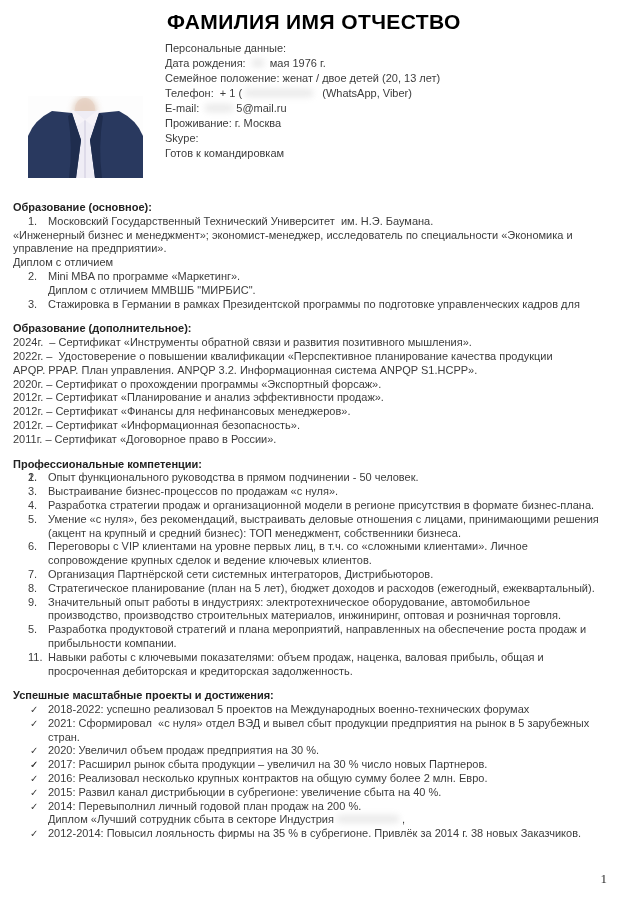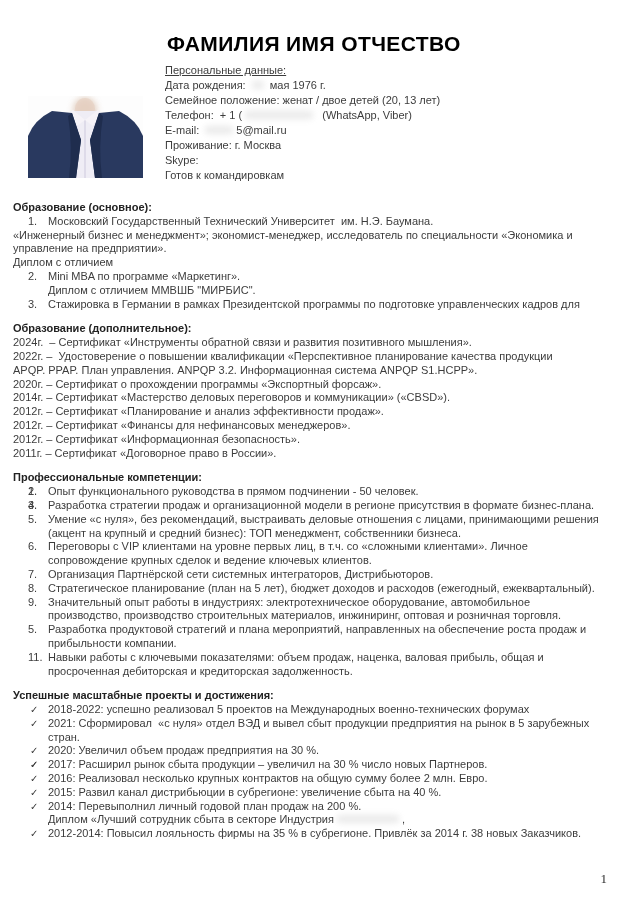--- a/index.html
+++ b/index.html
@@ -12,27 +12,27 @@
     color:#3c3c3c;
     overflow:hidden;
   }
   
   .header{position:relative;height:190px;}
   .photo{
     position:absolute;left:28px;top:96px;width:115px;height:82px;
     overflow:hidden;background:#fdfdfd;
   }
   .photo svg{display:block;filter:blur(.4px);}
-  .header-text{position:absolute;left:165px;top:32px;right:6px;}
+  .header-text{position:absolute;left:165px;top:10px;right:6px;}
   h1{
     font-size:21px;line-height:24px;font-weight:bold;color:#000;
     letter-spacing:.4px;margin:0 0 7px 2px;white-space:pre;
   }
   .personal-heading{
-    text-decoration:underline;line-height:15px;color:#3c3c3c;white-space:pre;
+    line-height:15px;color:#3c3c3c;white-space:pre;
   }
   .plines .ln{line-height:15px;}
   
   section{margin:0 4px 0 13px;}
   .sec{margin-top:11px;}
   h2{
     font-size:11px;font-weight:bold;color:#222;
     margin:0;line-height:13.8px;white-space:pre;
   }
   .ln{position:relative;line-height:13.8px;white-space:pre;}
@@ -104,34 +104,33 @@
       </div>
   </section>
 
   <section class="sec">
     <h2>Образование (дополнительное):</h2>
     <div>
         <div class="ln flush"><span>2024г.  – Сертификат «Инструменты обратной связи и развития позитивного мышления».</span></div>
         <div class="ln flush"><span>2022г. –  Удостоверение о повышении квалификации «Перспективное планирование качества продукции</span></div>
         <div class="ln flush"><span>APQP. PPAP. План управления. ANPQP 3.2. Информационная система ANPQP S1.HCPP».</span></div>
         <div class="ln flush"><span>2020г. – Сертификат о прохождении программы «Экспортный форсаж».</span></div>
-        <div class="ln flush"><span>2014г. – Сертификат «Мастерство деловых переговоров и коммуникации» («CBSD»).</span></div>
         <div class="ln flush"><span>2012г. – Сертификат «Планирование и анализ эффективности продаж».</span></div>
         <div class="ln flush"><span>2012г. – Сертификат «Финансы для нефинансовых менеджеров».</span></div>
         <div class="ln flush"><span>2012г. – Сертификат «Информационная безопасность».</span></div>
         <div class="ln flush"><span>2011г. – Сертификат «Договорное право в России».</span></div>
       </div>
   </section>
 
   <section class="sec">
     <h2>Профессиональные компетенции:</h2>
     <div>
         <div class="ln num"><span class="mark">1.</span></div>
         <div class="ln num"><span class="mark">2.</span><span>Опыт функционального руководства в прямом подчинении - 50 человек.</span></div>
-        <div class="ln num"><span class="mark">3.</span></div>
+        <div class="ln num"><span class="mark">3.</span><span>Выстраивание бизнес-процессов по продажам «с нуля».</span></div>
         <div class="ln num"><span class="mark">4.</span><span>Разработка стратегии продаж и организационной модели в регионе присутствия в формате бизнес-плана.</span></div>
         <div class="ln num"><span class="mark">5.</span><span>Умение «с нуля», без рекомендаций, выстраивать деловые отношения с лицами, принимающими решения</span></div>
         <div class="ln hang"><span>(акцент на крупный и средний бизнес): ТОП менеджмент, собственники бизнеса.</span></div>
         <div class="ln num"><span class="mark">6.</span><span>Переговоры с VIP клиентами на уровне первых лиц, в т.ч. со «сложными клиентами». Личное</span></div>
         <div class="ln hang"><span>сопровождение крупных сделок и ведение ключевых клиентов.</span></div>
         <div class="ln num"><span class="mark">7.</span><span>Организация Партнёрской сети системных интеграторов, Дистрибьюторов.</span></div>
         <div class="ln num"><span class="mark">8.</span><span>Стратегическое планирование (план на 5 лет), бюджет доходов и расходов (ежегодный, ежеквартальный).</span></div>
         <div class="ln num"><span class="mark">9.</span><span>Значительный опыт работы в индустриях: электротехническое оборудование, автомобильное</span></div>
         <div class="ln hang"><span>производство, производство строительных материалов, инжиниринг, оптовая и розничная торговля.</span></div>
         <div class="ln num"><span class="mark">5.</span><span>Разработка продуктовой стратегий и плана мероприятий, направленных на обеспечение роста продаж и</span></div>

